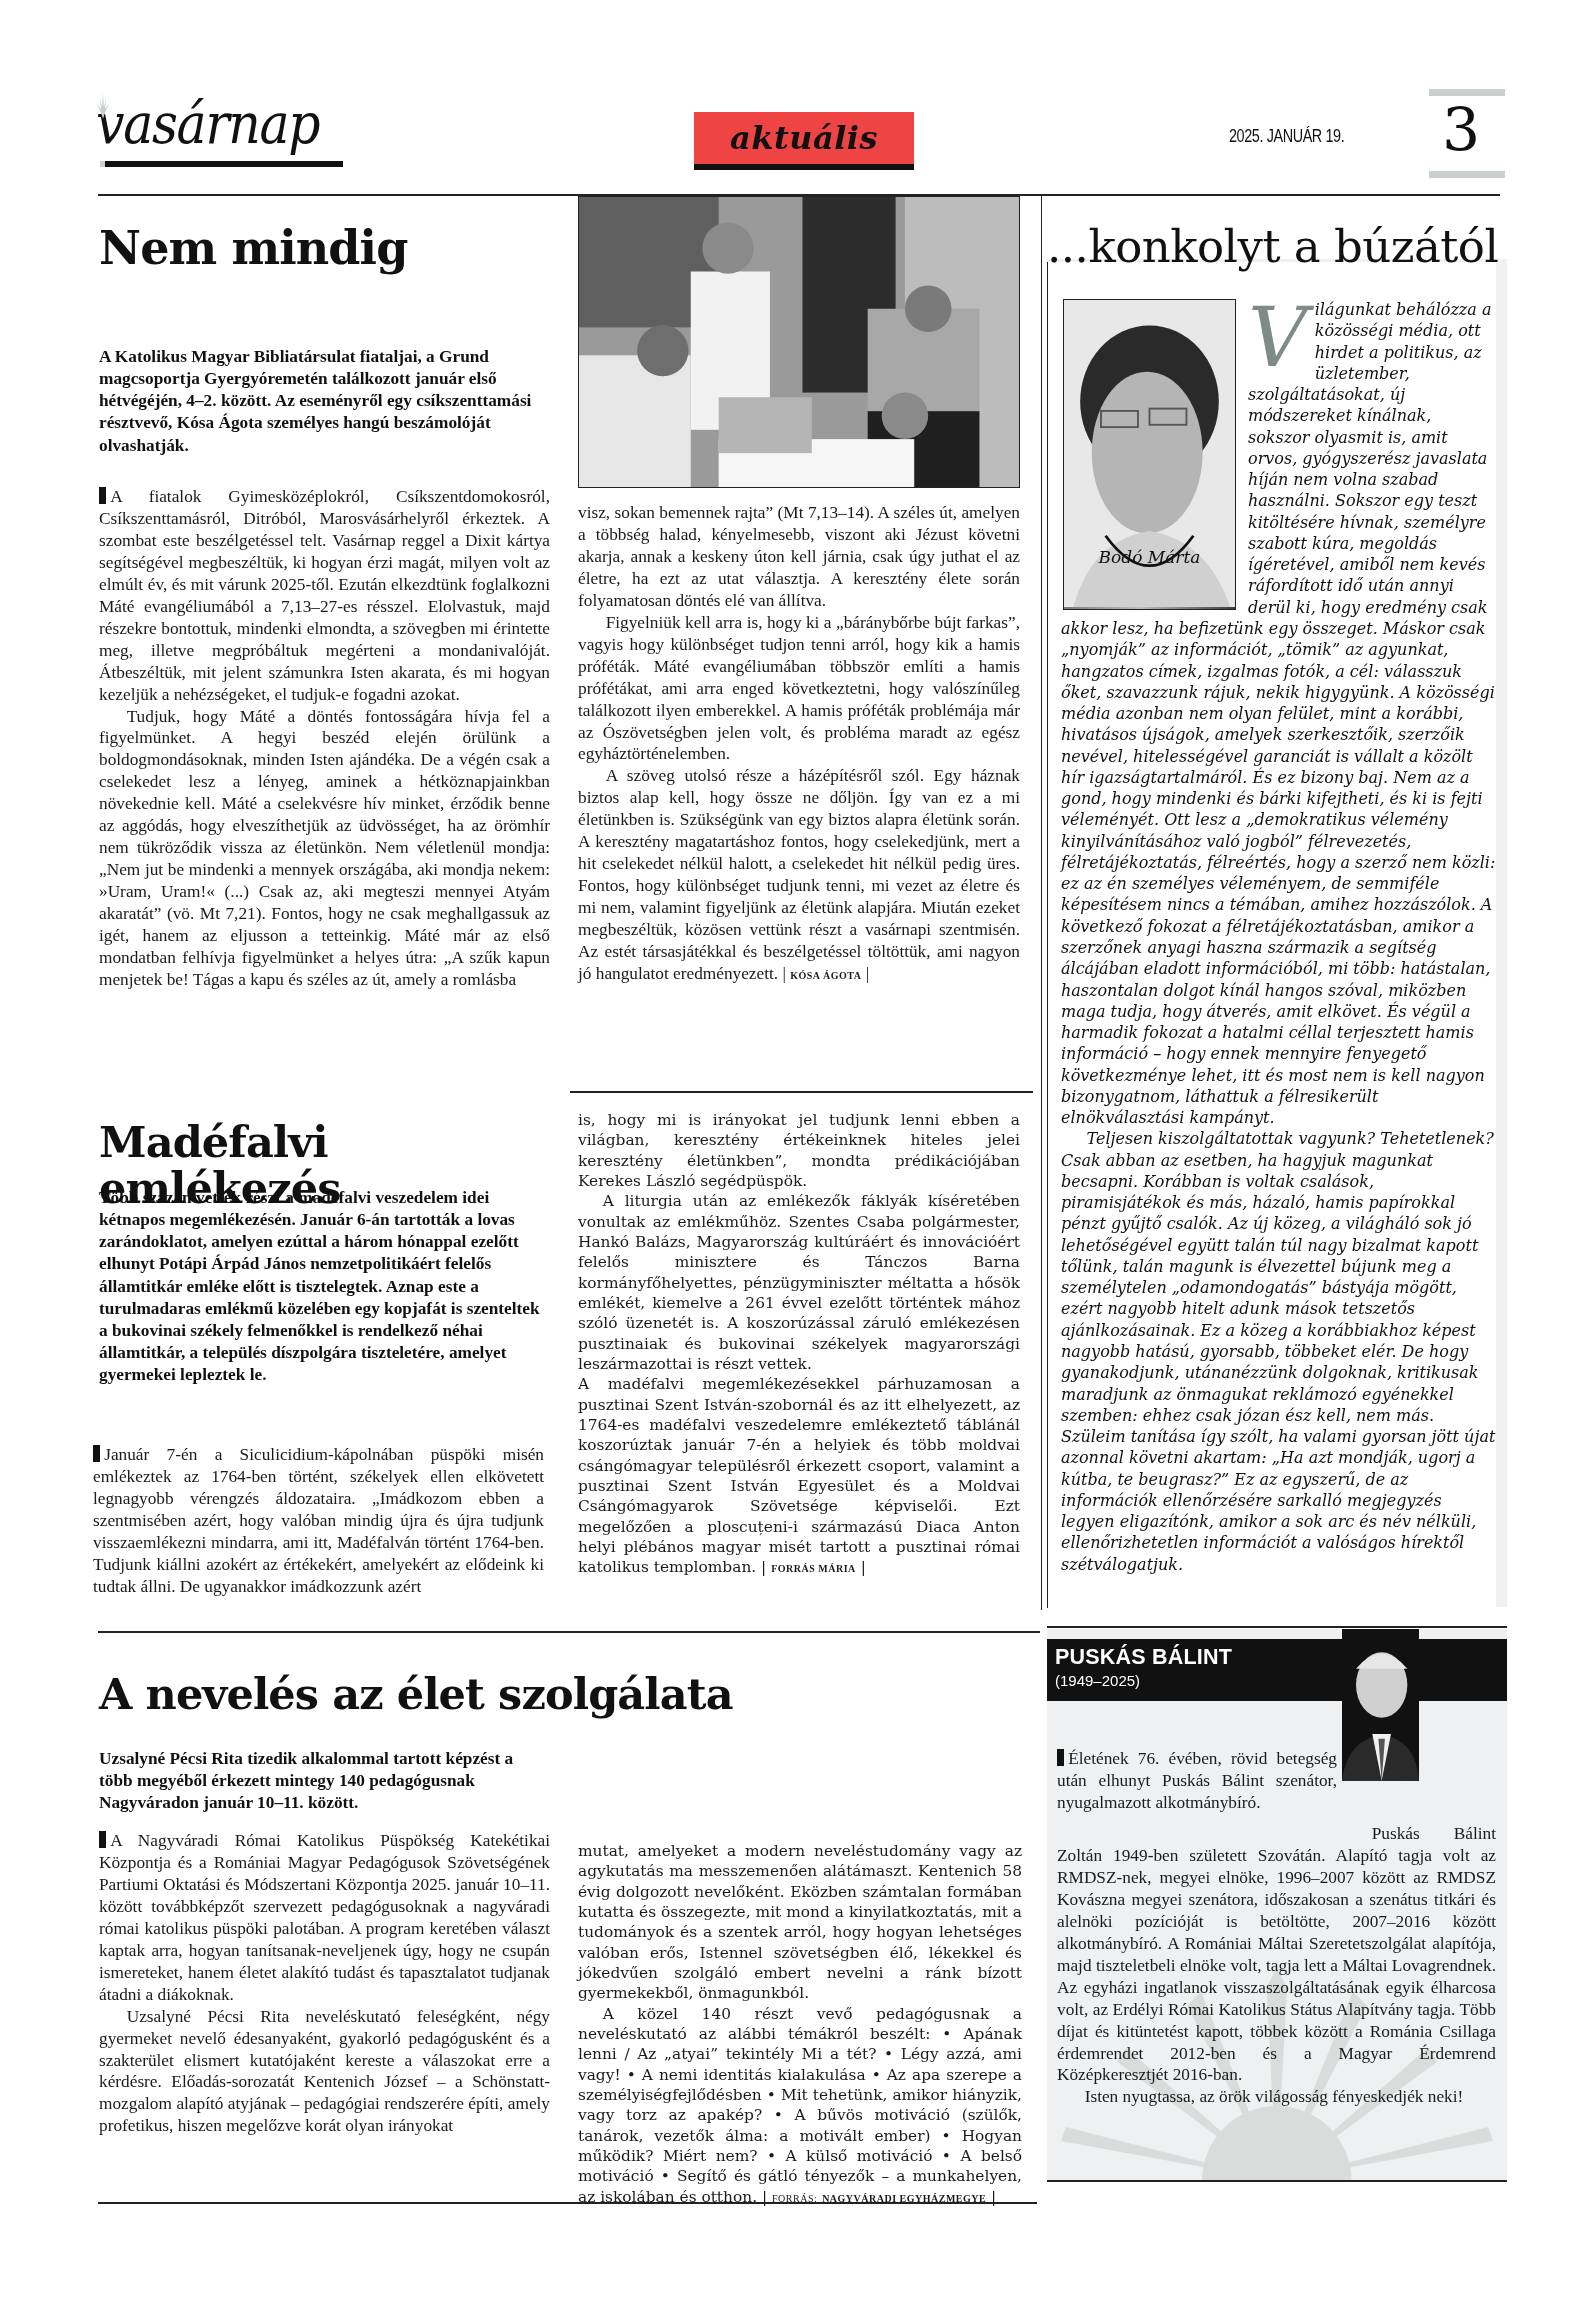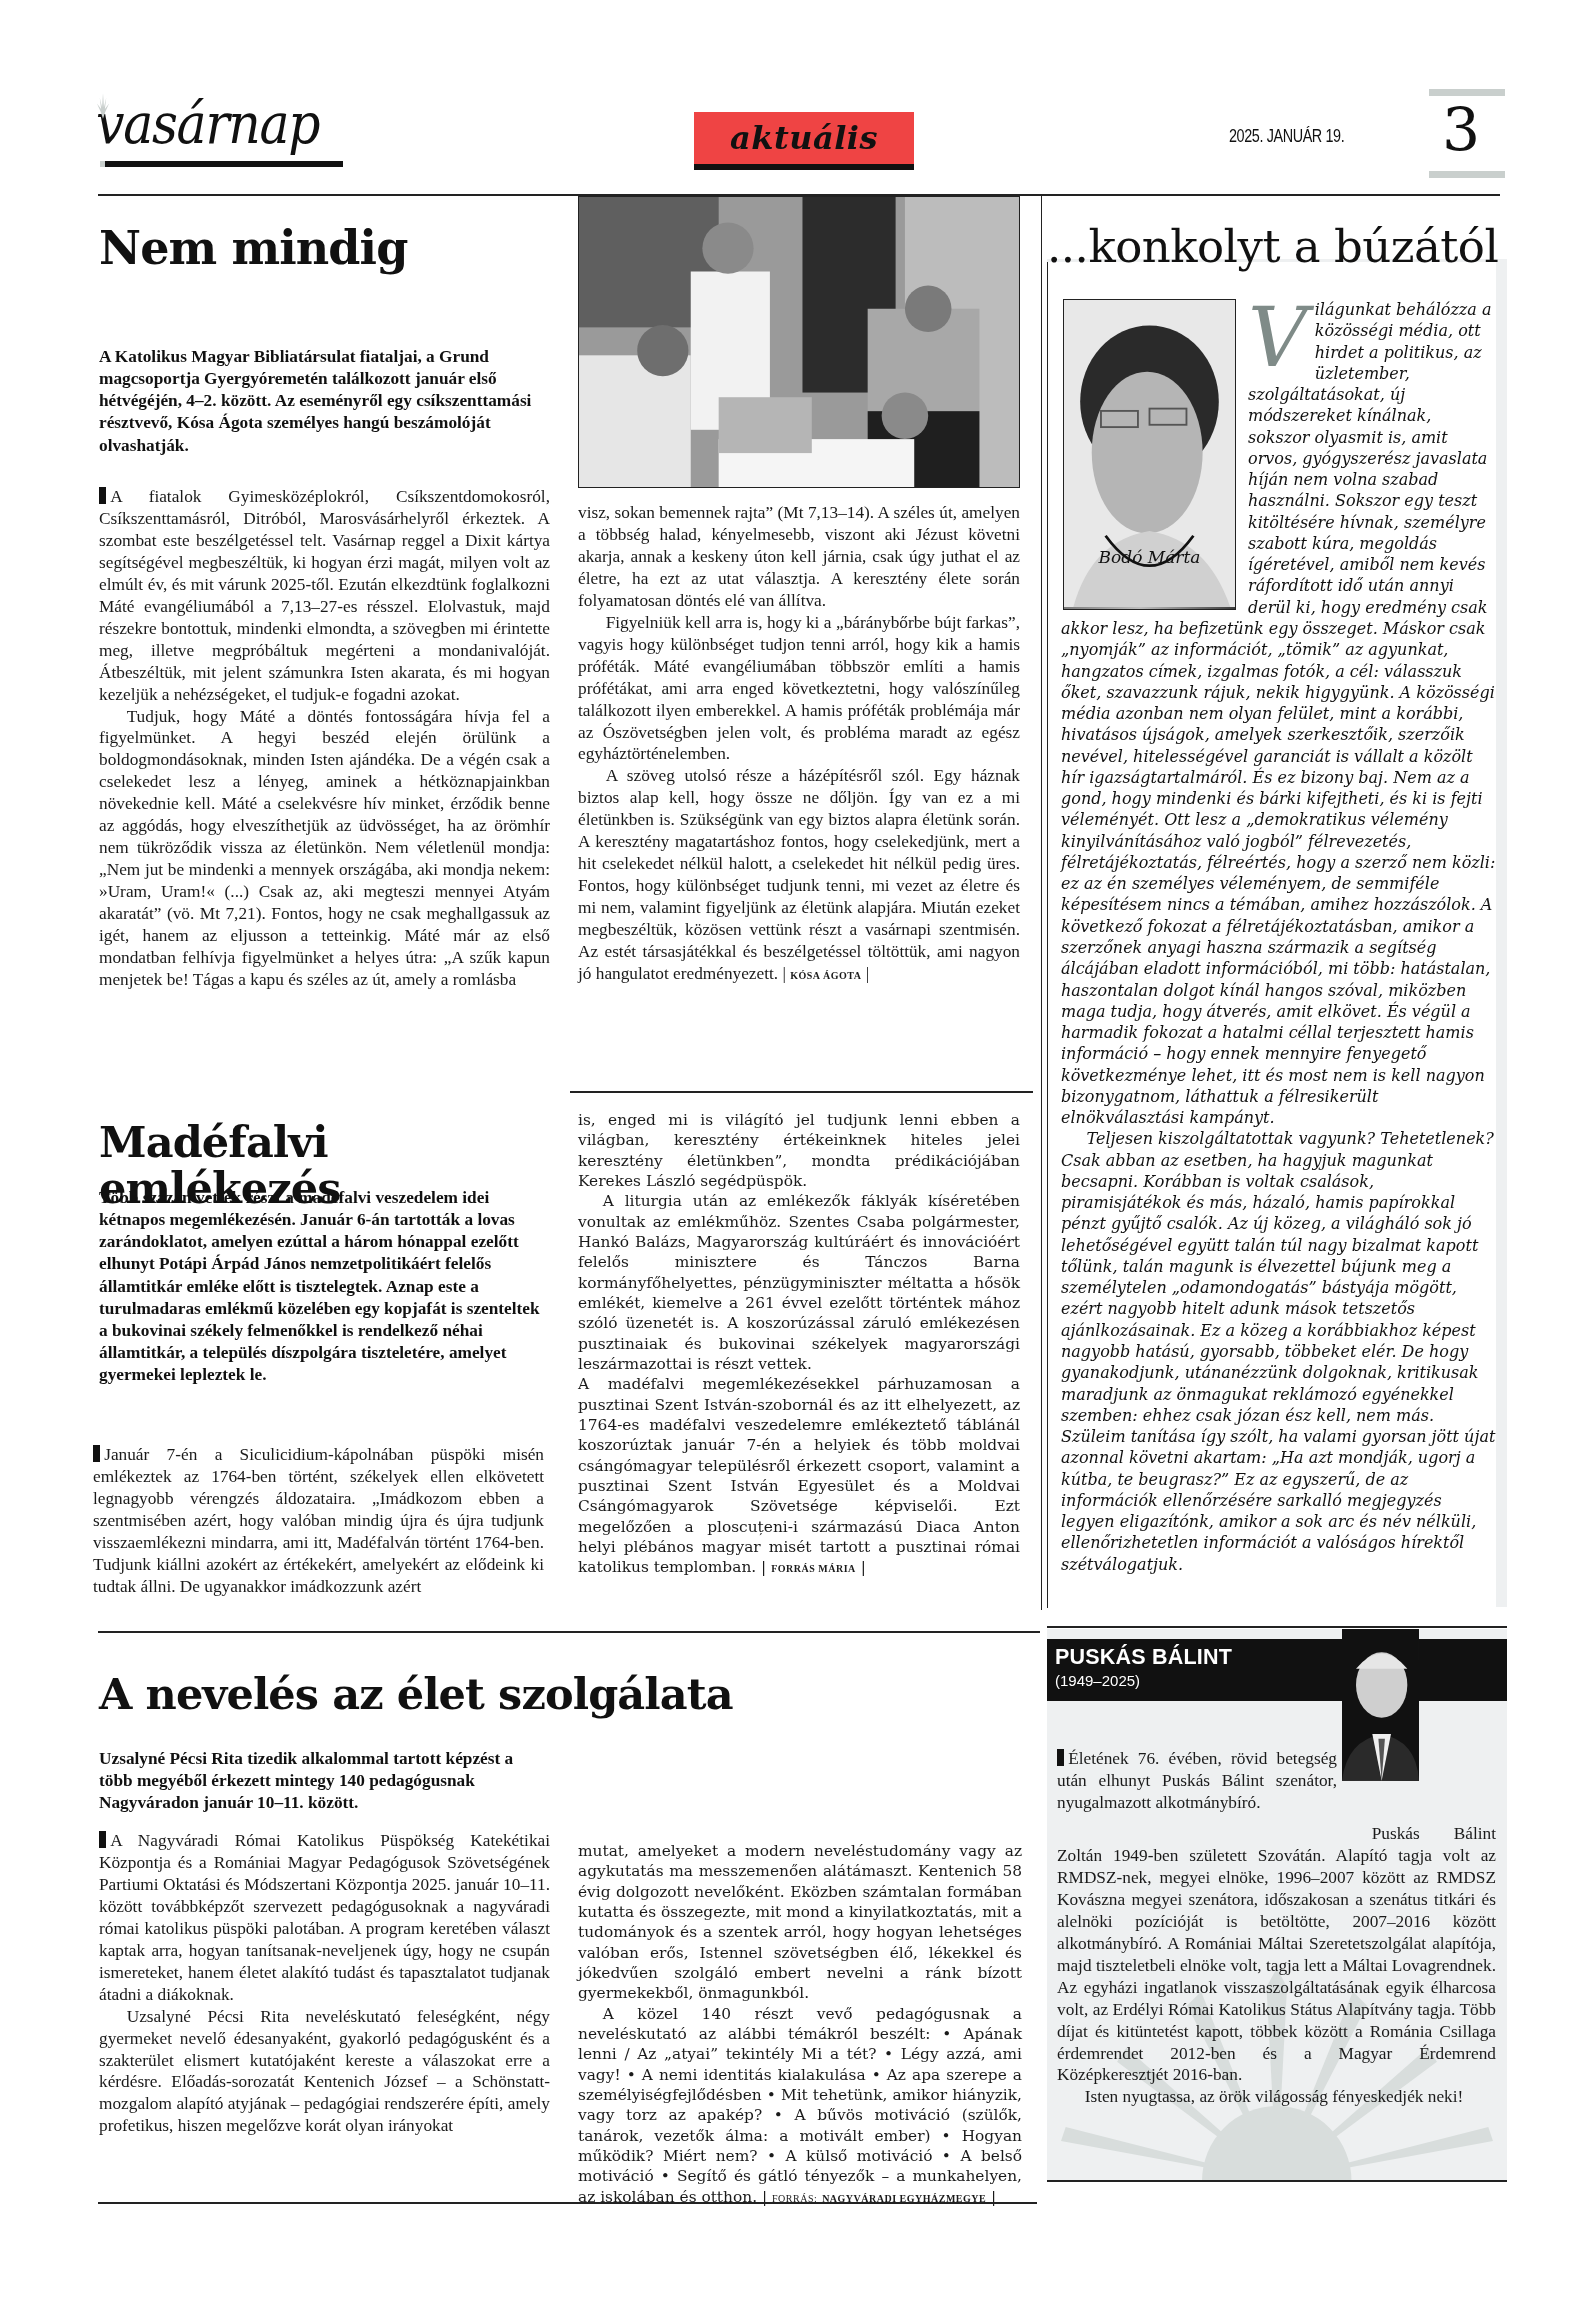--- a/index.html
+++ b/index.html
@@ -139,21 +139,21 @@
 </div>
 
 <div class="abs headline" style="left:99px; top:1119px; font-size:43px; width:467px;">Madéfalvi emlékezés</div>
 <div class="abs lead" style="left:99px; top:1187px; width:451px;">Több százan vettek részt a madéfalvi veszedelem idei kétnapos megemlékezésén. Január 6-án tartották a lovas zarándoklatot, amelyen ezúttal a három hónappal ezelőtt elhunyt Potápi Árpád János nemzetpolitikáért felelős államtitkár emléke előtt is tisztelegtek. Aznap este a turulmadaras emlékmű közelében egy kopjafát is szenteltek a bukovinai székely felmenőkkel is rendelkező néhai államtitkár, a település díszpolgára tiszteletére, amelyet gyermekei lepleztek le.</div>
 
 <div class="abs body" style="left:93px; top:1444px; width:451px;">
   <p class="first"><span class="marker"></span><span>Január 7-én a Siculicidium-kápolnában püspöki misén emlékeztek az 1764-ben történt, székelyek ellen elkövetett legnagyobb vérengzés áldozataira. „Imádkozom ebben a szentmisében azért, hogy valóban mindig újra és újra tudjunk visszaemlékezni mindarra, ami itt, Madéfalván történt 1764-ben. Tudjunk kiállni azokért az értékekért, amelyekért az elődeink ki tudtak állni. De ugyanakkor imádkozzunk azért</span></p>
 </div>
 
 <div class="abs body" style="left:578px; top:1110px; width:442px; font-family:'DejaVu Serif', serif; font-size:15.4px; line-height:1.32;">
-  <p class="first">is, enged mi is világító jel tudjunk lenni ebben a világban, keresztény értékeinknek hiteles jelei keresztény életünkben”, mondta prédikációjában Kerekes László segédpüspök.</p>
+  <p class="first">is, hogy mi is irányokat jel tudjunk lenni ebben a világban, keresztény értékeinknek hiteles jelei keresztény életünkben”, mondta prédikációjában Kerekes László segédpüspök.</p>
   <p>A liturgia után az emlékezők fáklyák kíséretében vonultak az emlékműhöz. Szentes Csaba polgármester, Hankó Balázs, Magyarország kultúráért és innovációért felelős minisztere és Tánczos Barna kormányfőhelyettes, pénzügyminiszter méltatta a hősök emlékét, kiemelve a 261 évvel ezelőtt történtek mához szóló üzenetét is. A koszorúzással záruló emlékezésen pusztinaiak és bukovinai székelyek magyarországi leszármazottai is részt vettek.</p>
   <p class="first">
     <span>A madéfalvi megemlékezésekkel párhuzamosan a pusztinai Szent István-szobornál és az itt elhelyezett, az 1764-es madéfalvi veszedelemre emlékeztető táblánál koszorúztak január 7-én a helyiek és több moldvai csángómagyar településről érkezett csoport, valamint a pusztinai Szent István Egyesület és a Moldvai Csángómagyarok Szövetsége képviselői. Ezt megelőzően a ploscuțeni-i származású Diaca Anton helyi plébános magyar misét tartott a pusztinai római katolikus templomban.</span>
     <span class="pipe">|</span>
     <span class="byline">FORRÁS MÁRIA</span>
     <span class="pipe">|</span>
   </p>
 </div>
 
 <div class="abs rule-h" style="left:98px; top:1631px; width:942px;"></div>

